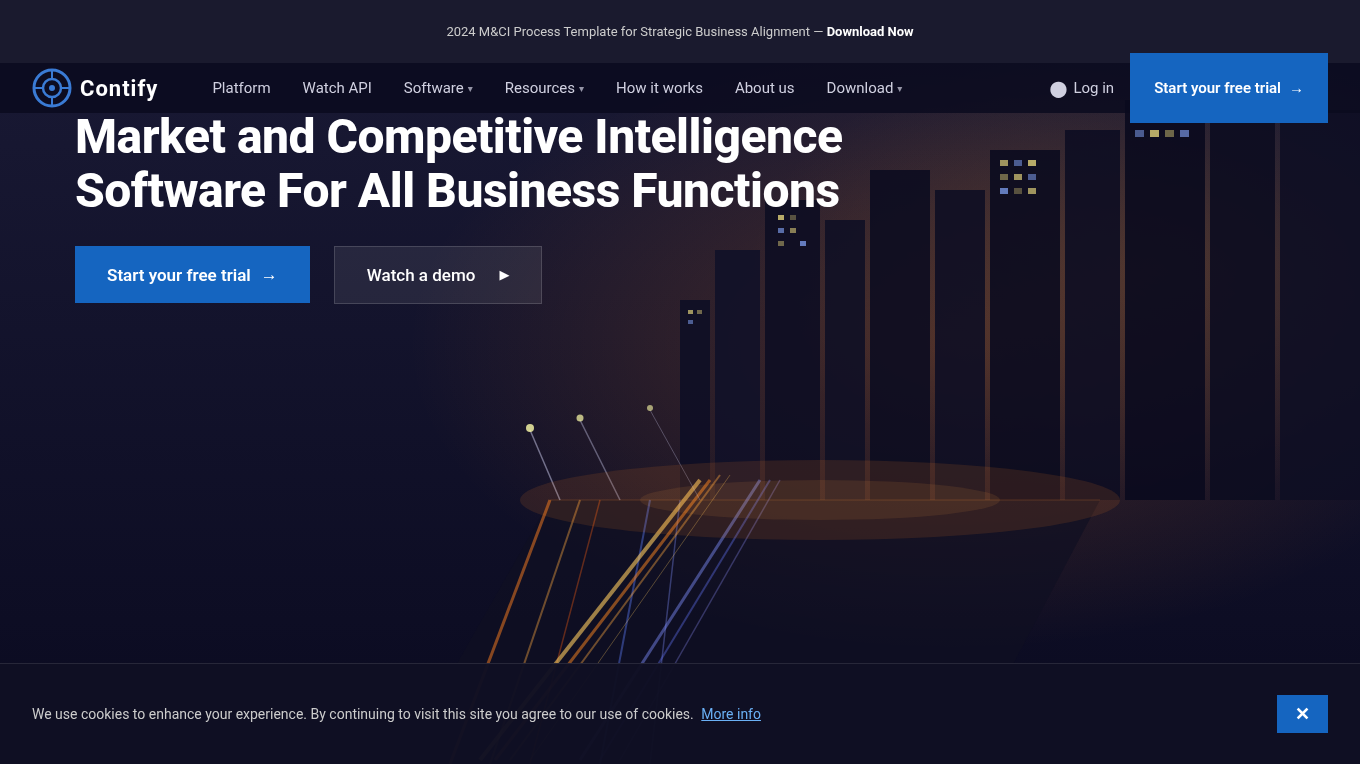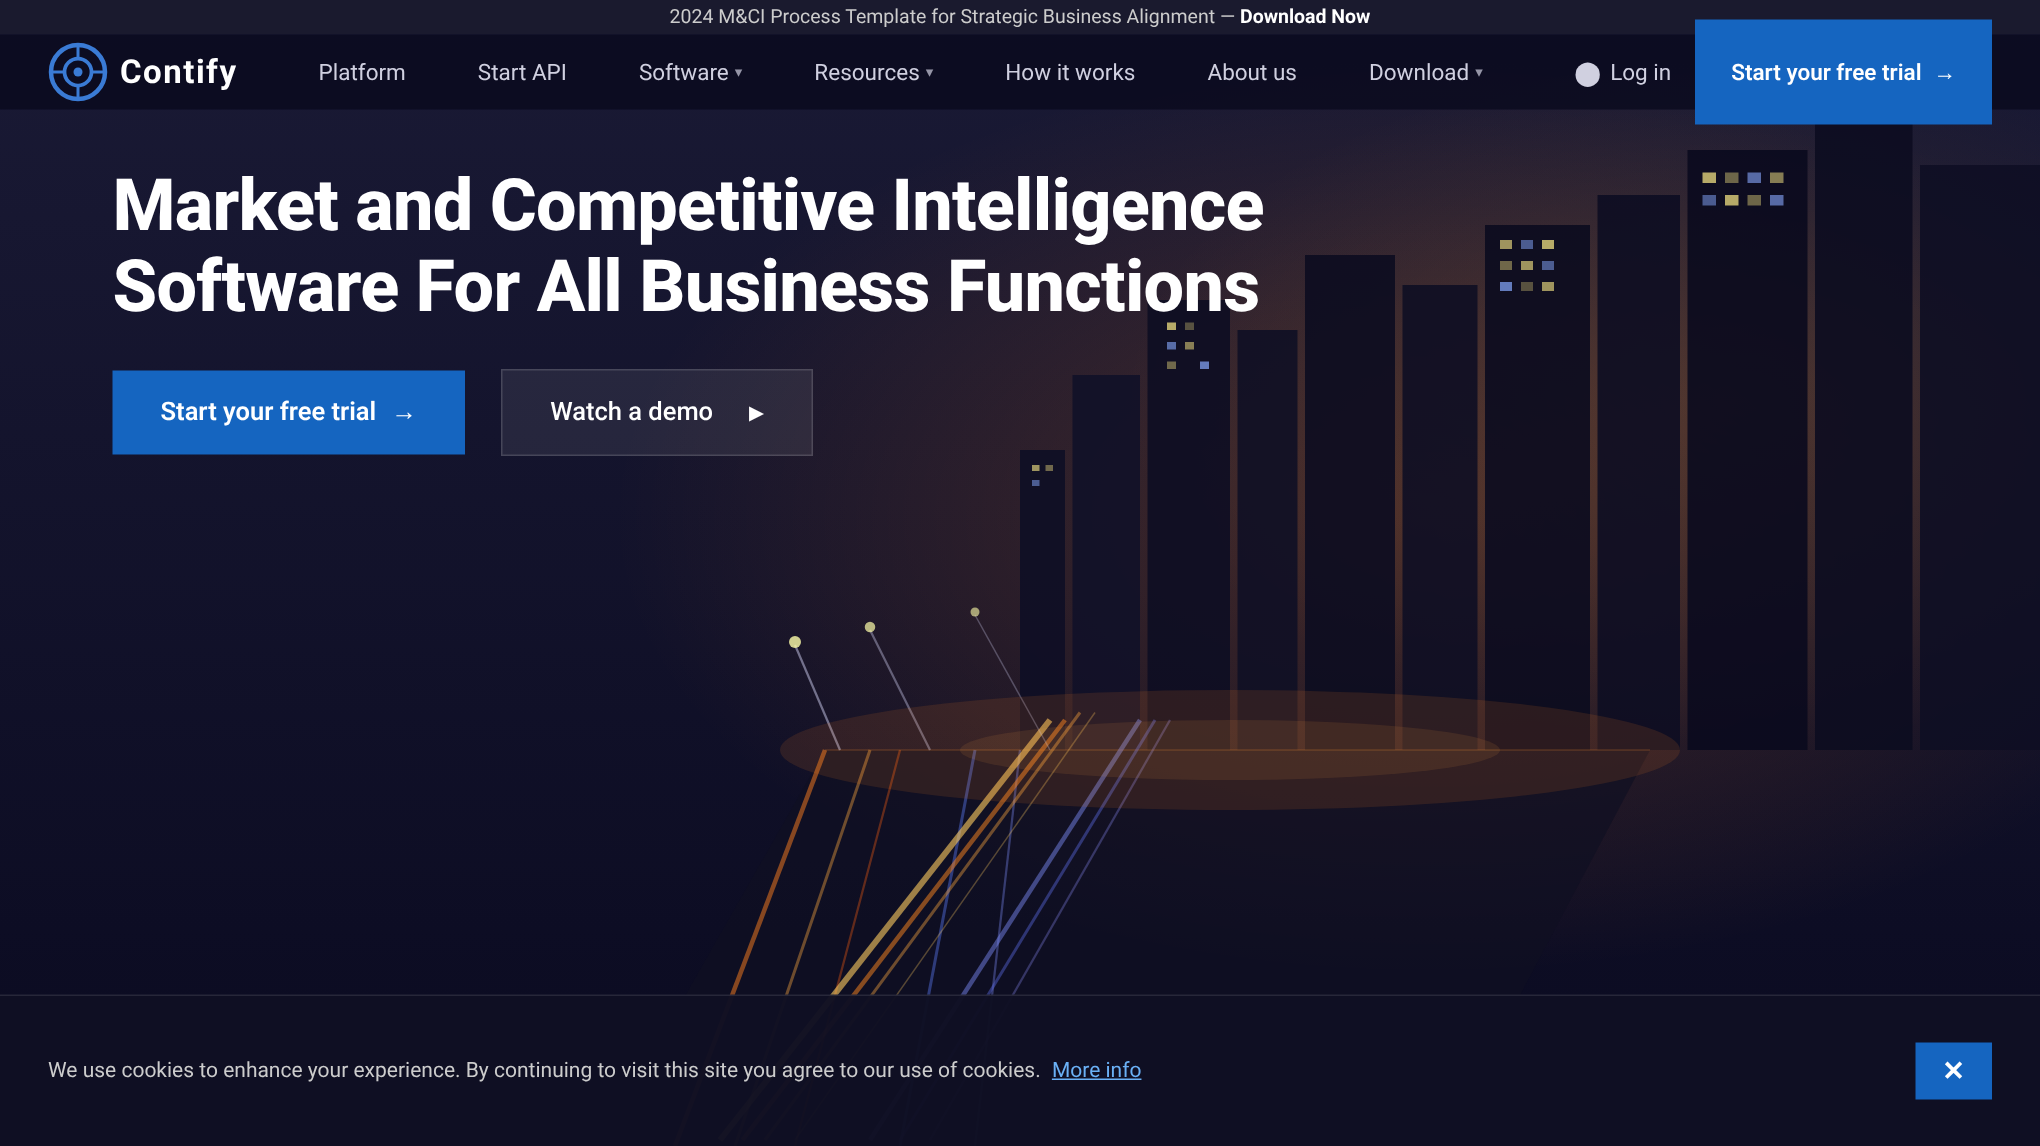--- a/index.html
+++ b/index.html
@@ -11,21 +11,21 @@
       overflow: hidden;
       position: relative;
     }
 
     
     #announcement-bar {
       width: 100%;
       background: #1a1a2e;
       color: #ccc;
       text-align: center;
-      padding: 4px 16px;
+      padding: 24px 16px;
       font-size: 13px;
       position: relative;
       z-index: 10;
     }
 
     #announcement-bar a {
       color: #fff;
       font-weight: 700;
       text-decoration: none;
     }
@@ -57,21 +57,21 @@
     #logo-text {
       color: #fff;
       font-size: 22px;
       font-weight: 700;
       letter-spacing: 1px;
     }
 
     #nav-links {
       display: flex;
       align-items: center;
-      gap: 20px;
+      gap: 4px;
       flex: 1;
     }
 
     .nav-link {
       color: #d0d0e0;
       font-size: 15px;
       padding: 8px 14px;
       cursor: pointer;
       display: flex;
       align-items: center;
@@ -384,21 +384,21 @@
         <line x1="29" y1="20" x2="38" y2="20" stroke="#3a7bd5" stroke-width="2"></line>
       </svg>
       <span id="logo-text">Contify</span>
     </a>
 
     <div id="nav-links">
       <a class="nav-link" href="#">
         <span>Platform</span>
       </a>
       <a class="nav-link" href="#">
-        <span>Start API</span>
+        <span>Watch API</span>
       </a>
       <a class="nav-link" href="#">
         <span>Software</span>
         <span class="nav-chevron">▾</span>
       </a>
       <a class="nav-link" href="#">
         <span>Resources</span>
         <span class="nav-chevron">▾</span>
       </a>
       <a class="nav-link" href="#">

